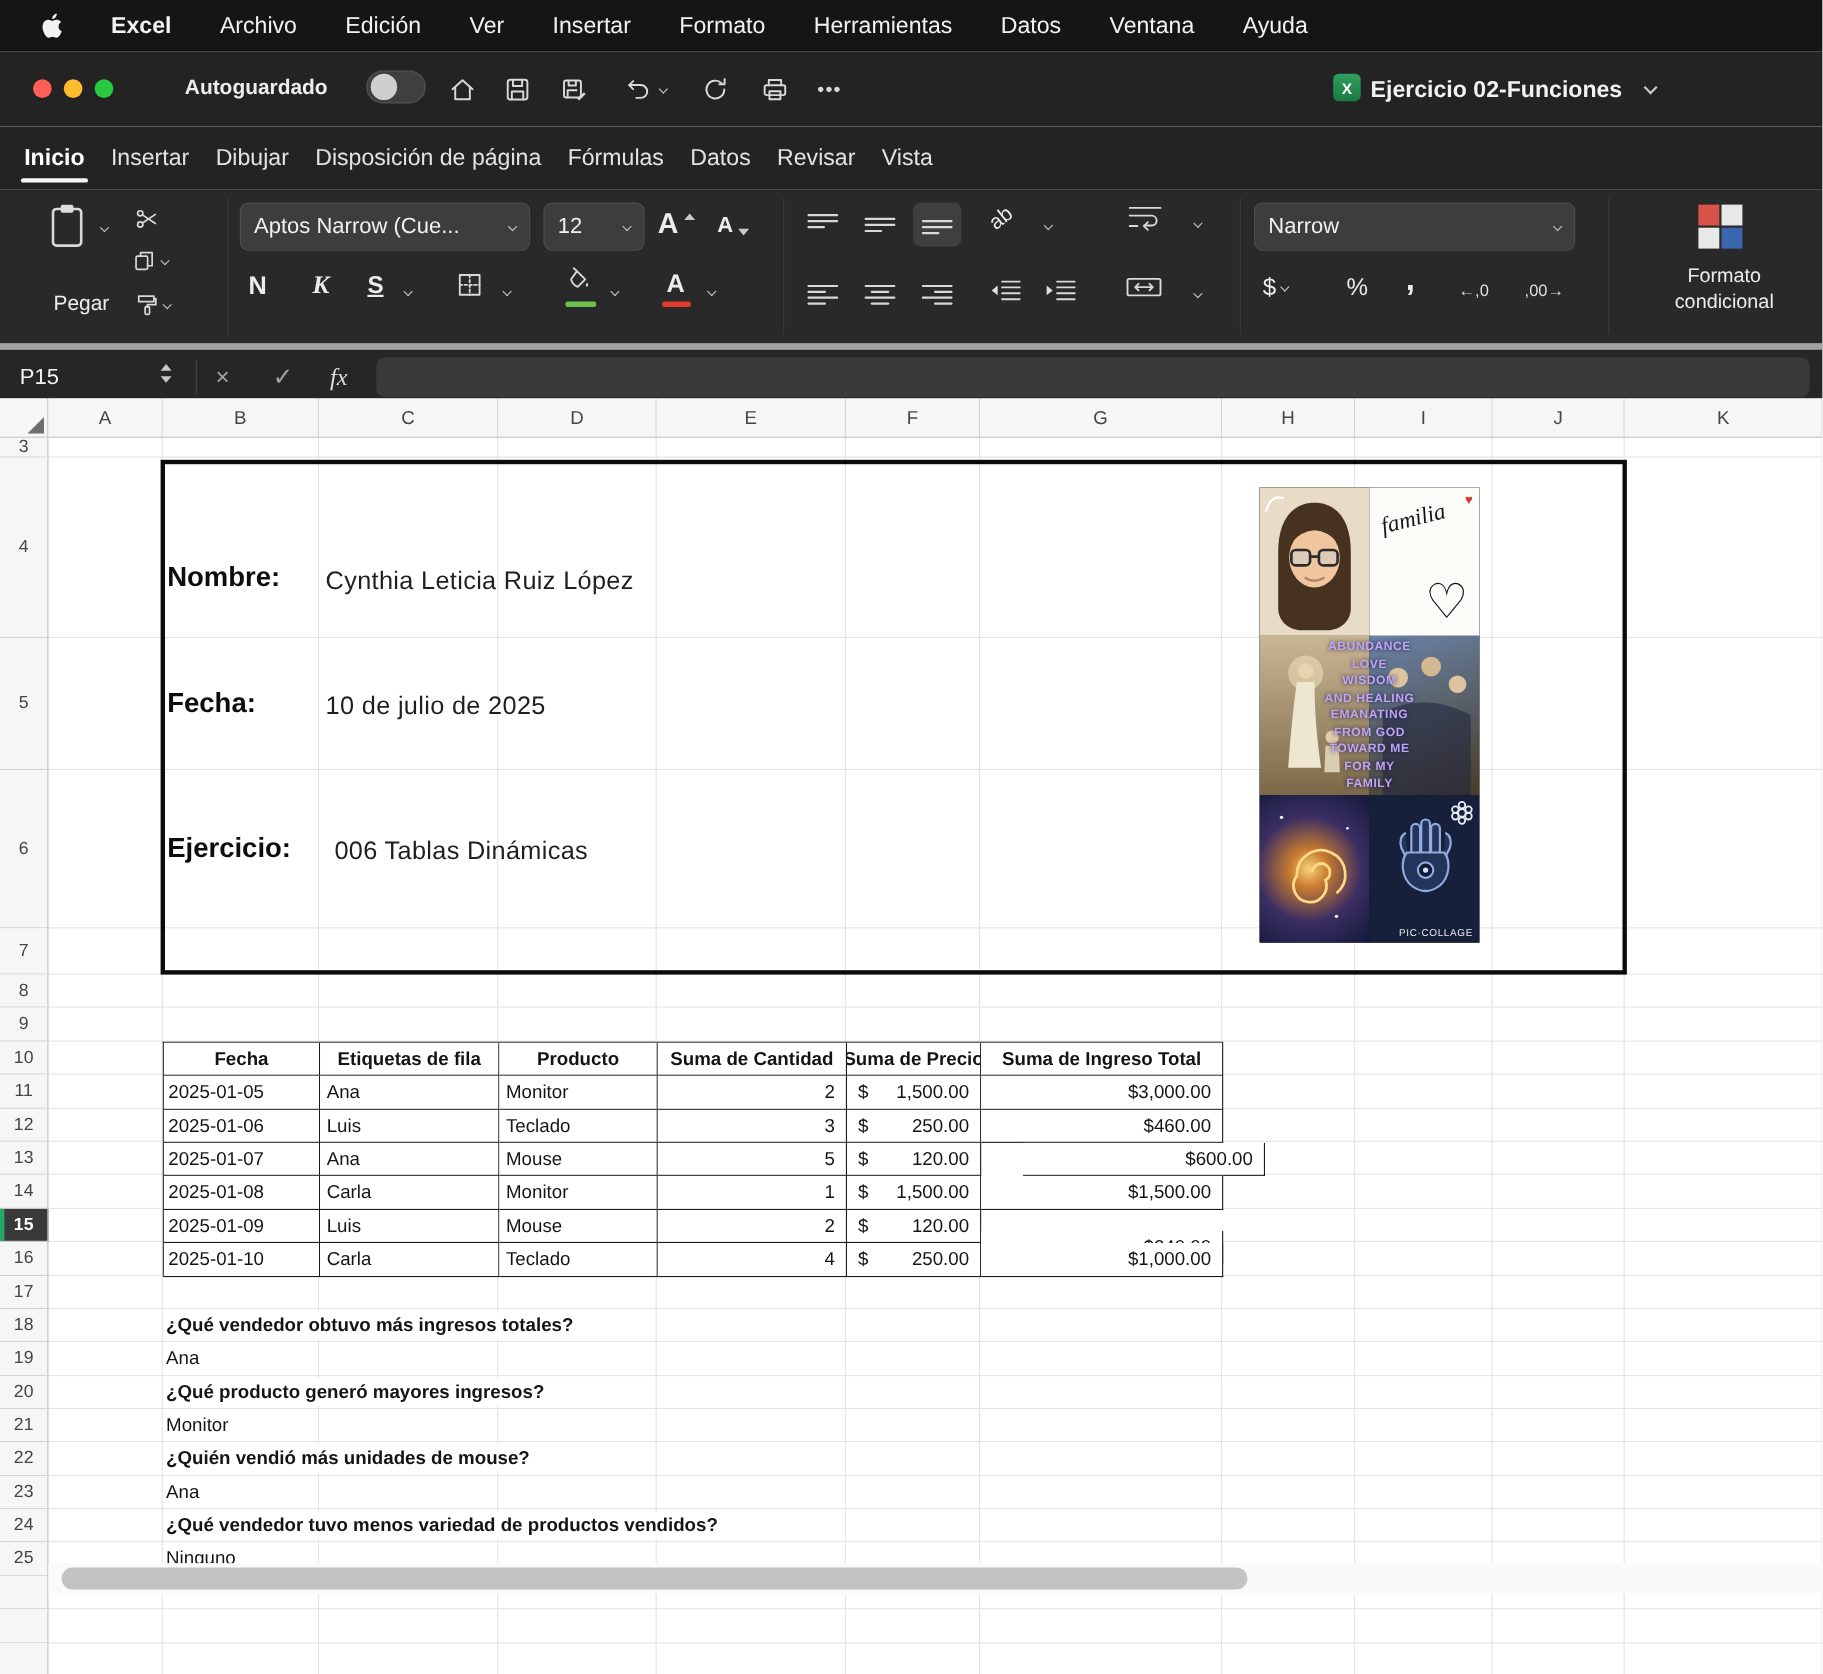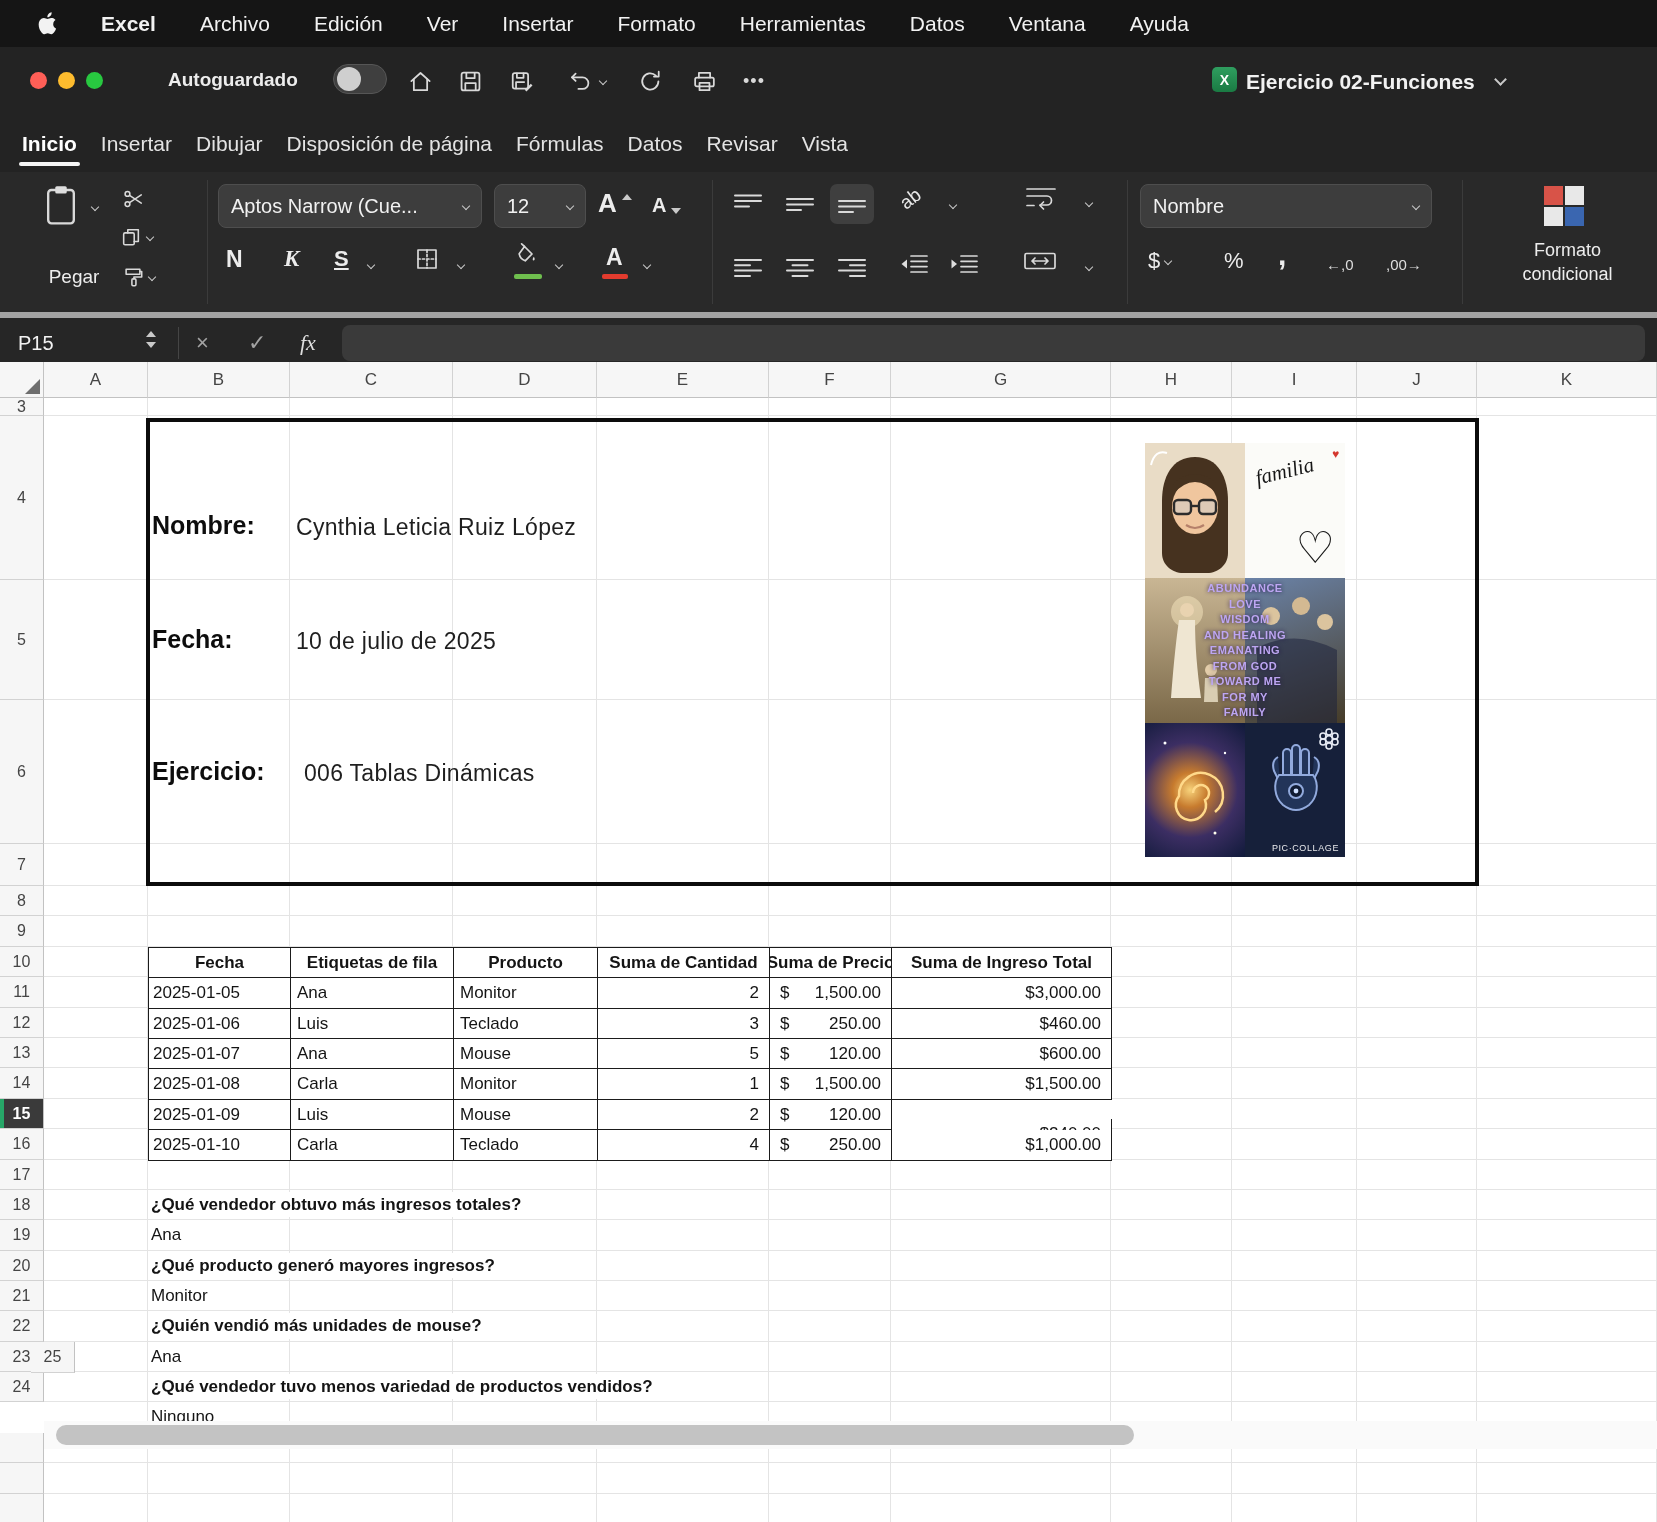--- a/index.html
+++ b/index.html
@@ -356,21 +356,21 @@
     </div>
     <div class="sbtn" style="left:1022px;top:76px">
       <svg width="36" height="26" viewBox="0 0 36 26">
         <rect x="3" y="5.5" width="30" height="15" rx="1.5"></rect>
         <path d="M10 13h16 M13 10 L10 13 L13 16 M23 10 L26 13 L23 16"></path>
       </svg>
     </div>
     <span class="chev sm" style="position:absolute;left:1086px;top:92px"></span>
 
     <div class="combo" style="left:1140px;top:12px;width:292px;height:44px">
-      <span>Nombre</span>
+      <span>Narrow</span>
       <span class="chev sm"></span>
     </div>
     <div class="sbtn" style="left:1148px;top:76px">
       <span class="numglyph">$</span>
       <span class="chev sm"></span>
     </div>
     <div class="sbtn" style="left:1224px;top:76px">
       <span class="numglyph">%</span>
     </div>
     <div class="sbtn" style="left:1278px;top:66px">
@@ -521,21 +521,21 @@
         </div>
         <div class="pc td right" style="left: 743px; top: 61px; width: 220px; height: 30px;">$460.00</div>
         <div class="pc td pl4" style="left: 0px; top: 91px; width: 142px; height: 30px;">2025-01-07</div>
         <div class="pc td pl6" style="left: 142px; top: 91px; width: 163px; height: 30px;">Ana</div>
         <div class="pc td pl6" style="left: 305px; top: 91px; width: 144px; height: 30px;">Mouse</div>
         <div class="pc td right" style="left: 449px; top: 91px; width: 172px; height: 30px;">5</div>
         <div class="pc td money" style="left: 621px; top: 91px; width: 122px; height: 30px;">
           <span>$</span>
           <span>120.00</span>
         </div>
-        <div class="pc td right" style="left: 743px; top: 91px; width: 220px; height: 30px;">$600.00</div>
+        <div class="pc td right" style="left: 781px; top: 91px; width: 220px; height: 30px;">$600.00</div>
         <div class="pc td pl4" style="left: 0px; top: 121px; width: 142px; height: 31px;">2025-01-08</div>
         <div class="pc td pl6" style="left: 142px; top: 121px; width: 163px; height: 31px;">Carla</div>
         <div class="pc td pl6" style="left: 305px; top: 121px; width: 144px; height: 31px;">Monitor</div>
         <div class="pc td right" style="left: 449px; top: 121px; width: 172px; height: 31px;">1</div>
         <div class="pc td money" style="left: 621px; top: 121px; width: 122px; height: 31px;">
           <span>$</span>
           <span>1,500.00</span>
         </div>
         <div class="pc td right" style="left: 743px; top: 121px; width: 220px; height: 31px;">$1,500.00</div>
         <div class="pc td pl4" style="left: 0px; top: 152px; width: 142px; height: 30px;">2025-01-09</div>
@@ -825,21 +825,21 @@
       <div class="gcell" style="left: 148px; top: 1010px; width: 142px; height: 30px;"></div>
       <div class="gcell" style="left: 290px; top: 1010px; width: 163px; height: 30px;"></div>
       <div class="gcell" style="left: 453px; top: 1010px; width: 144px; height: 30px;"></div>
       <div class="gcell" style="left: 597px; top: 1010px; width: 172px; height: 30px;"></div>
       <div class="gcell" style="left: 769px; top: 1010px; width: 122px; height: 30px;"></div>
       <div class="gcell" style="left: 891px; top: 1010px; width: 220px; height: 30px;"></div>
       <div class="gcell" style="left: 1111px; top: 1010px; width: 121px; height: 30px;"></div>
       <div class="gcell" style="left: 1232px; top: 1010px; width: 125px; height: 30px;"></div>
       <div class="gcell" style="left: 1357px; top: 1010px; width: 120px; height: 30px;"></div>
       <div class="gcell" style="left: 1477px; top: 1010px; width: 180px; height: 30px;"></div>
-      <div class="rowhead" style="top: 980px; height: 31px; margin-left: 31px;">25</div>
+      <div class="rowhead" style="top: 1040px; height: 31px;">25</div>
       <div class="gcell" style="left: 44px; top: 1040px; width: 104px; height: 31px;"></div>
       <div class="gcell" style="left: 148px; top: 1040px; width: 142px; height: 31px;"></div>
       <div class="gcell" style="left: 290px; top: 1040px; width: 163px; height: 31px;"></div>
       <div class="gcell" style="left: 453px; top: 1040px; width: 144px; height: 31px;"></div>
       <div class="gcell" style="left: 597px; top: 1040px; width: 172px; height: 31px;"></div>
       <div class="gcell" style="left: 769px; top: 1040px; width: 122px; height: 31px;"></div>
       <div class="gcell" style="left: 891px; top: 1040px; width: 220px; height: 31px;"></div>
       <div class="gcell" style="left: 1111px; top: 1040px; width: 121px; height: 31px;"></div>
       <div class="gcell" style="left: 1232px; top: 1040px; width: 125px; height: 31px;"></div>
       <div class="gcell" style="left: 1357px; top: 1040px; width: 120px; height: 31px;"></div>

